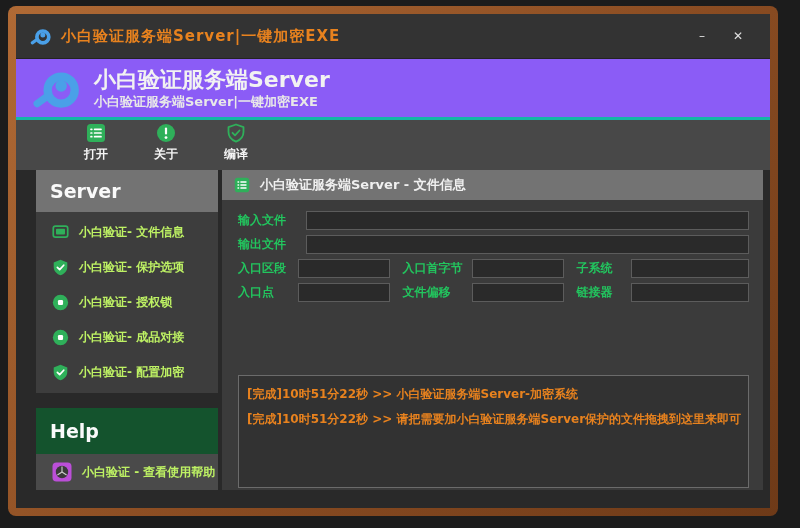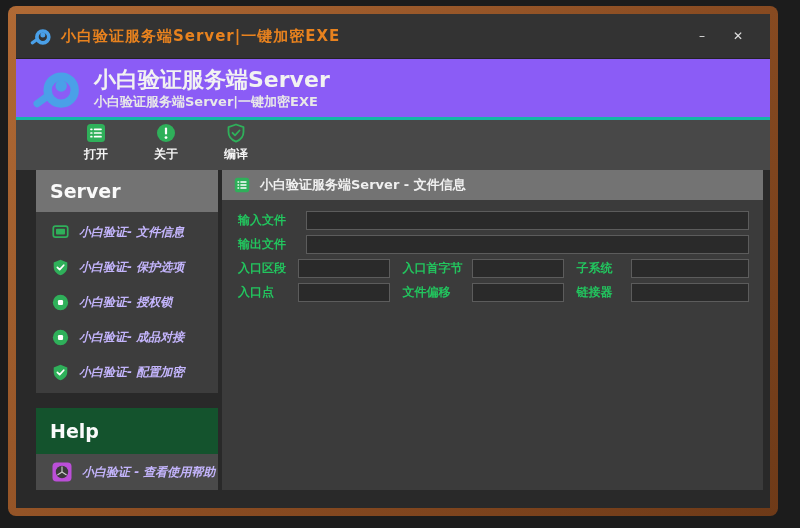--- a/index.html
+++ b/index.html
@@ -34,21 +34,21 @@
   
   .content { flex:1; display:flex; gap:4px; padding:0 7px 18px 20px; background:#292929; min-height:0; }
 
   
   .sidebar { width:182px; display:flex; flex-direction:column; flex:0 0 auto; }
   .side-head { background:#737373; color:#fafafa; font-size:19px; font-weight:bold;
                padding:10px 0 10px 14px; }
   .side-items { background:#3d3d3d; padding:3px 0; }
   .side-item { height:35px; display:flex; align-items:center; padding-left:16px; gap:10px; }
   .side-item svg { width:17px; height:17px; flex:0 0 auto; }
-  .side-item .slabel { color:#c4b5fd; font-size:12px; font-weight:bold; white-space:nowrap;font-style:italic; }
+  .side-item .slabel { color:#bef264; font-size:12px; font-weight:bold; white-space:nowrap; }
   .side-gap { flex:1; }
   .help-head { background:#14532d; color:#fafafa; font-size:19px; font-weight:bold; padding:12px 0 12px 14px; }
   .side-item.highlight { background:#4a4a4a; height:36px; }
   .side-item.highlight svg { width:20px; height:20px; }
 
   
   .main { flex:1; display:flex; flex-direction:column; min-width:0; }
   .panel-head { height:30px; background:#737373; display:flex; align-items:center; padding-left:12px; gap:10px; flex:0 0 auto; }
   .panel-head svg { width:16px; height:16px; }
   .panel-title { color:#f0f0f0; font-size:13px; font-weight:bold; }
@@ -225,18 +225,22 @@
           </div>
           <div class="frow">
             <span class="lbl c1">入口点</span>
             <input class="inp sm" value="" style="">
             <span class="lbl c2">文件偏移</span>
             <input class="inp sm" value="" style="">
             <span class="lbl c3">链接器</span>
             <input class="inp sm3" value="" style="">
           </div>
 
+          <div class="logbox">
+            <div class="logline">[完成]10时51分22秒 &gt;&gt; 小白验证服务端Server-加密系统</div>
+            <div class="logline">[完成]10时51分22秒 &gt;&gt; 请把需要加小白验证服务端Server保护的文件拖拽到这里来即可</div>
+          </div>
         </div>
       </div>
 
     </div>
   </div>
 </div>
 
 </body></html>

